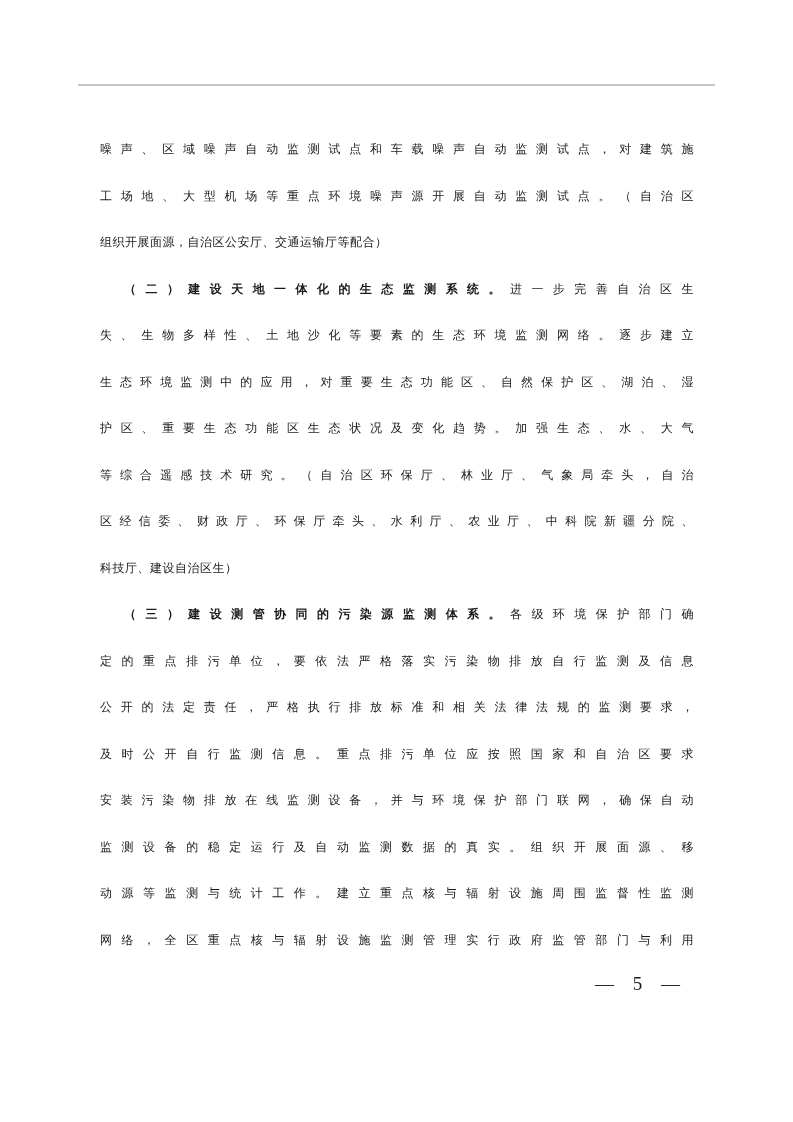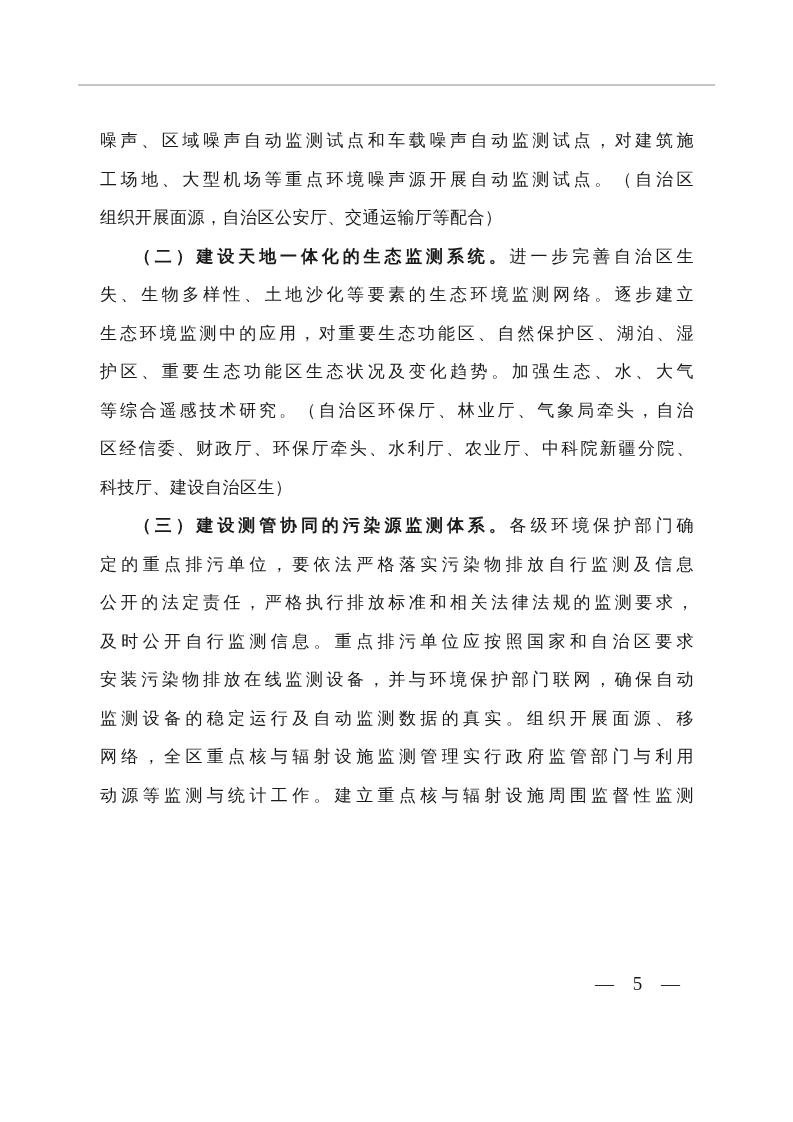--- a/index.html
+++ b/index.html
@@ -20,28 +20,29 @@
     height: 2px;
     background: #c6c6c6;
   }
   .text-block {
     position: absolute;
     left: 100px;
     top: 122px;
     width: 594px;
   }
   .line {
-    font-size: 17px;
+    font-size: 12px;
     height: 38.5px;
     line-height: 38.5px;
     text-align: justify;
     text-align-last: justify;
     text-justify: inter-ideograph;
     letter-spacing: 0.5px;
     overflow: visible;
+    margin-top: 8px;
   }
   .line.end {
     text-align: left;
     text-align-last: left;
   }
   .line.indent { text-indent: 2em; }
   .lead { font-weight: bold; }
   .page-number {
     position: absolute;
     top: 972px;
@@ -69,18 +70,18 @@
       <div class="line"><span class="rest">护区、重要生态功能区生态状况及变化趋势。加强生态、水、大气</span></div>
       <div class="line"><span class="rest">等综合遥感技术研究。（自治区环保厅、林业厅、气象局牵头，自治</span></div>
       <div class="line"><span class="rest">区经信委、财政厅、环保厅牵头、水利厅、农业厅、中科院新疆分院、</span></div>
       <div class="line end"><span class="rest">科技厅、建设自治区生）</span></div>
       <div class="line indent"><span class="lead">（三）建设测管协同的污染源监测体系。</span><span class="rest">各级环境保护部门确</span></div>
       <div class="line"><span class="rest">定的重点排污单位，要依法严格落实污染物排放自行监测及信息</span></div>
       <div class="line"><span class="rest">公开的法定责任，严格执行排放标准和相关法律法规的监测要求，</span></div>
       <div class="line"><span class="rest">及时公开自行监测信息。重点排污单位应按照国家和自治区要求</span></div>
       <div class="line"><span class="rest">安装污染物排放在线监测设备，并与环境保护部门联网，确保自动</span></div>
       <div class="line"><span class="rest">监测设备的稳定运行及自动监测数据的真实。组织开展面源、移</span></div>
+      <div class="line"><span class="rest">动源等监测与统计工作。建立重点核与辐射设施周围监督性监测</span></div>
       <div class="line"><span class="rest">网络，全区重点核与辐射设施监测管理实行政府监管部门与利用</span></div>
-      <div class="line"><span class="rest">动源等监测与统计工作。建立重点核与辐射设施周围监督性监测</span></div>
     </main>
 
   <footer class="page-number">— 5 —</footer>
 </div>
 
 </body></html>

